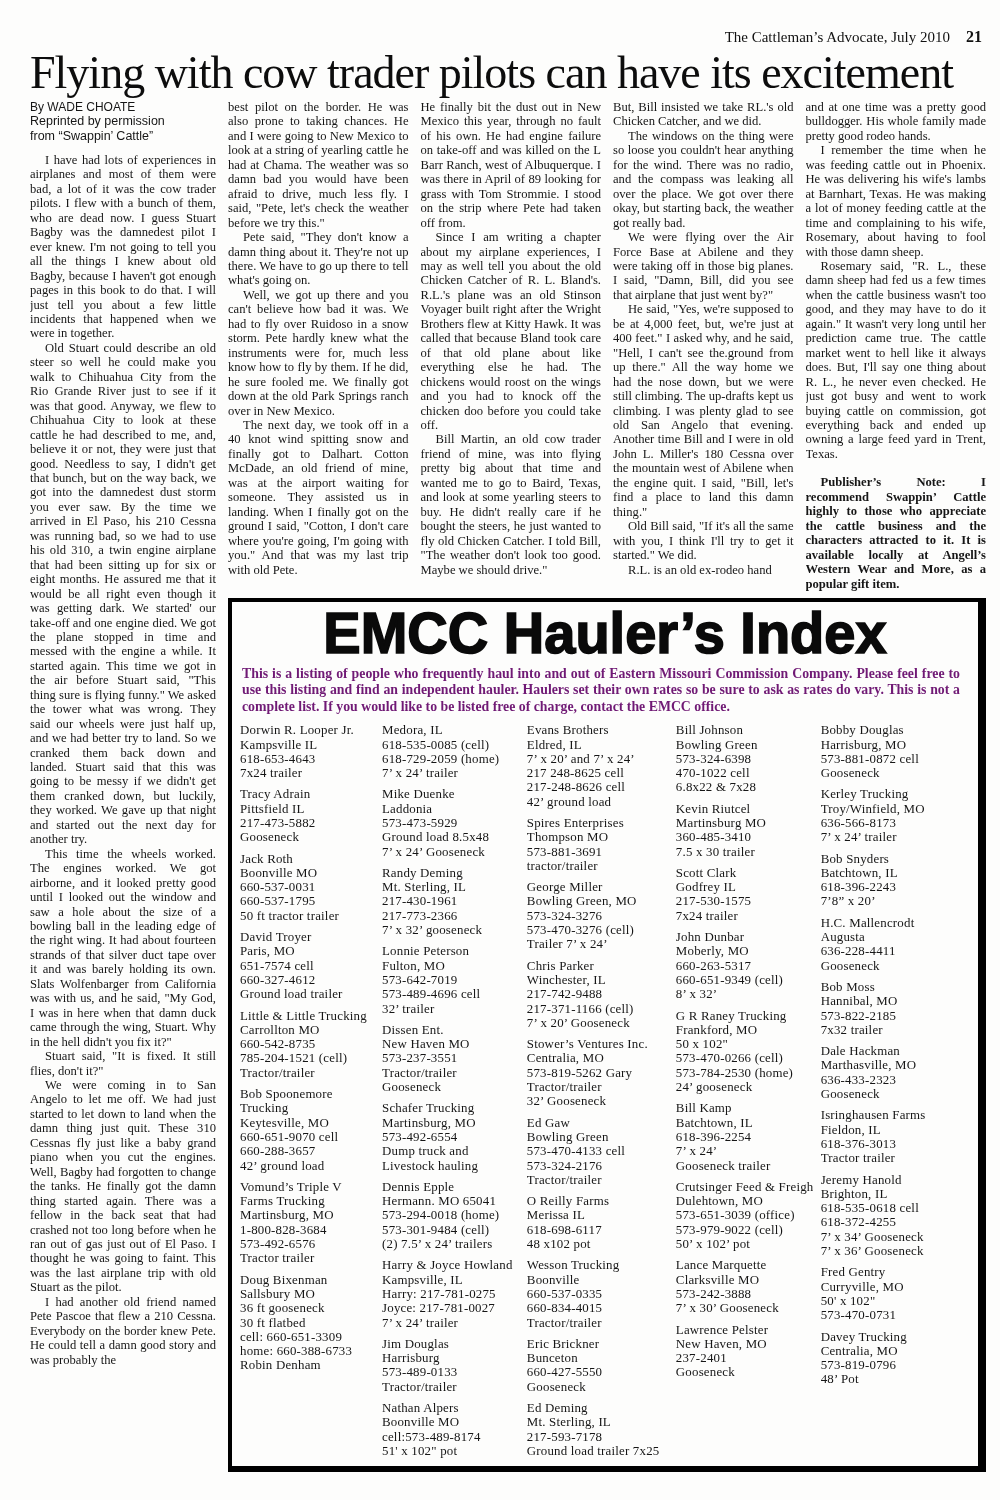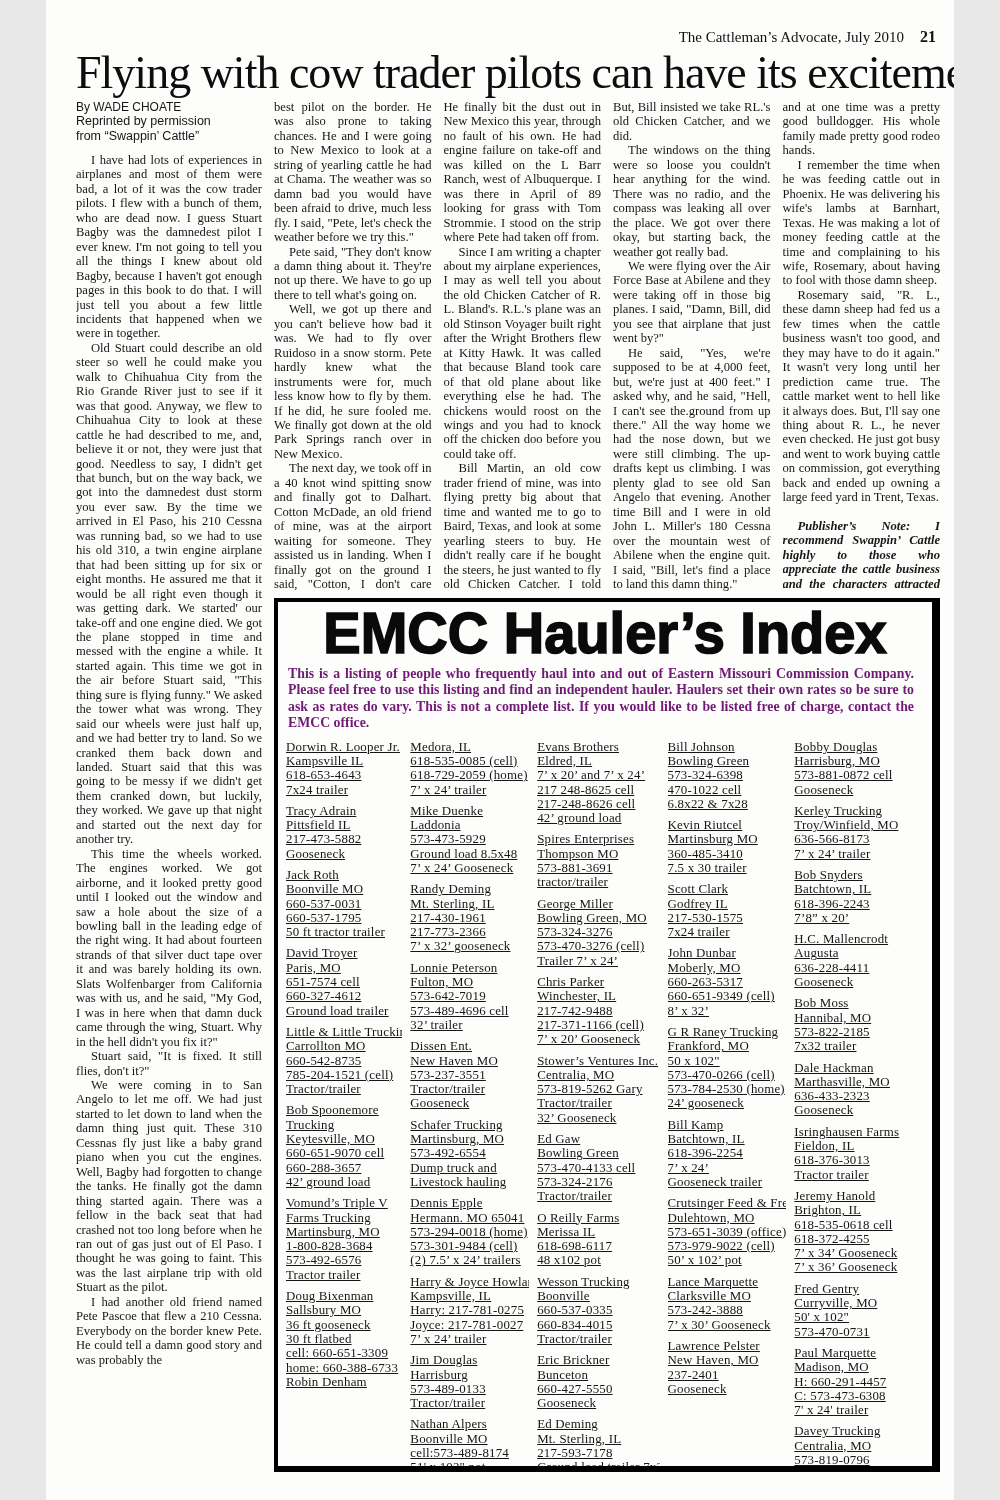--- a/index.html
+++ b/index.html
@@ -1,17 +1,17 @@
 <!DOCTYPE html>
 <html><head>
 <meta charset="utf-8">
 <style>
   html,body{margin:0;padding:0;background:#e8e8e8;}
   .page{
-    position:relative;width:908px;height:1500px;margin:0 auto;
+    position:relative;width:1000px;height:1500px;margin:0 auto;
     background:#fdfdfc;color:#161616;overflow:hidden;
     font-family:"Liberation Serif","DejaVu Serif",serif;
   }
   .masthead{
     position:absolute;top:28px;right:18px;font-size:15px;color:#111;
   }
   .masthead .pgnum{font-weight:bold;margin-left:16px;font-size:16px;}
   .headline{
     position:absolute;top:46px;left:30px;right:15px;
     font-size:46px;letter-spacing:-1px;color:#0d0d0d;white-space:nowrap;
@@ -24,37 +24,37 @@
   .col-first{width:186px;flex:none;overflow:hidden;}
   .byline{font-family:"Liberation Sans","DejaVu Sans",sans-serif;margin-bottom:9px;}
   .byline .b1{font-size:12px;font-weight:normal;}
   .byline .b2{font-size:12.5px;line-height:15px;}
   .right-region{flex:1;display:flex;flex-direction:column;min-width:0;}
   .top-cols{display:flex;gap:12px;height:492px;overflow:hidden;justify-content:flex-end;}
   .top-col{flex:1;min-width:0;overflow:hidden;}
   .art{font-size:12.6px;line-height:14.45px;text-align:justify;}
   .art p{margin:0;text-indent:15px;}
   .art p.no-indent{text-indent:0;}
-  .art p.pub-note{font-weight:bold;font-style:italic;margin-top:14px;}
+  .art p.pub-note{font-weight:bold;margin-top:14px;}
   .emcc-box{
     margin-top:6px;flex:1;
     border:4px solid #000;border-right-width:8px;border-bottom-width:6px;
     padding:2px 8px 6px 8px;overflow:hidden;background:#fdfdfc;
   }
   .emcc-title{
     text-align:center;font-family:"Liberation Sans","DejaVu Sans",sans-serif;
     font-weight:900;font-size:56px;line-height:60px;letter-spacing:0px;color:#0a0a0a;
     -webkit-text-stroke:1.6px #0a0a0a;transform:scaleY(1.02);margin:0 0 2px 0;
   }
   .emcc-intro{
     font-weight:bold;font-size:13.8px;line-height:16.4px;text-align:justify;
     margin:0 10px 8px 2px;color:#701a75;
   }
   .hauler-cols{display:flex;gap:8px;}
-  .hauler-col{overflow:hidden;font-size:12.9px;line-height:14.3px;letter-spacing:0.2px;text-decoration:underline;}
+  .hauler-col{overflow:hidden;font-size:12.9px;line-height:14.3px;letter-spacing:0.2px;}
   .hc0{width:19.2%;} .hc1{width:19.6%;} .hc2{width:20.2%;} .hc3{width:19.6%;} .hc4{width:21.4%;}
   .entry{margin-bottom:7px;}
   .entry div{white-space:nowrap;overflow:hidden;}
 </style>
 </head>
 <body>
 
 <div class="page">
 
   <div class="masthead">
@@ -425,27 +425,20 @@
                 <div>7’ x 34’ Gooseneck</div>
                 <div>7’ x 36’ Gooseneck</div>
               </div>
               <div class="entry">
                 <div>Fred Gentry</div>
                 <div>Curryville, MO</div>
                 <div>50' x 102"</div>
                 <div>573-470-0731</div>
               </div>
               <div class="entry">
-                <div>Paul Marquette</div>
-                <div>Madison, MO</div>
-                <div>H: 660-291-4457</div>
-                <div>C: 573-473-6308</div>
-                <div>7' x 24' trailer</div>
-              </div>
-              <div class="entry">
                 <div>Davey Trucking</div>
                 <div>Centralia, MO</div>
                 <div>573-819-0796</div>
                 <div>48’ Pot</div>
               </div>
             </div>
         </div>
       </div>
     </div>
 

